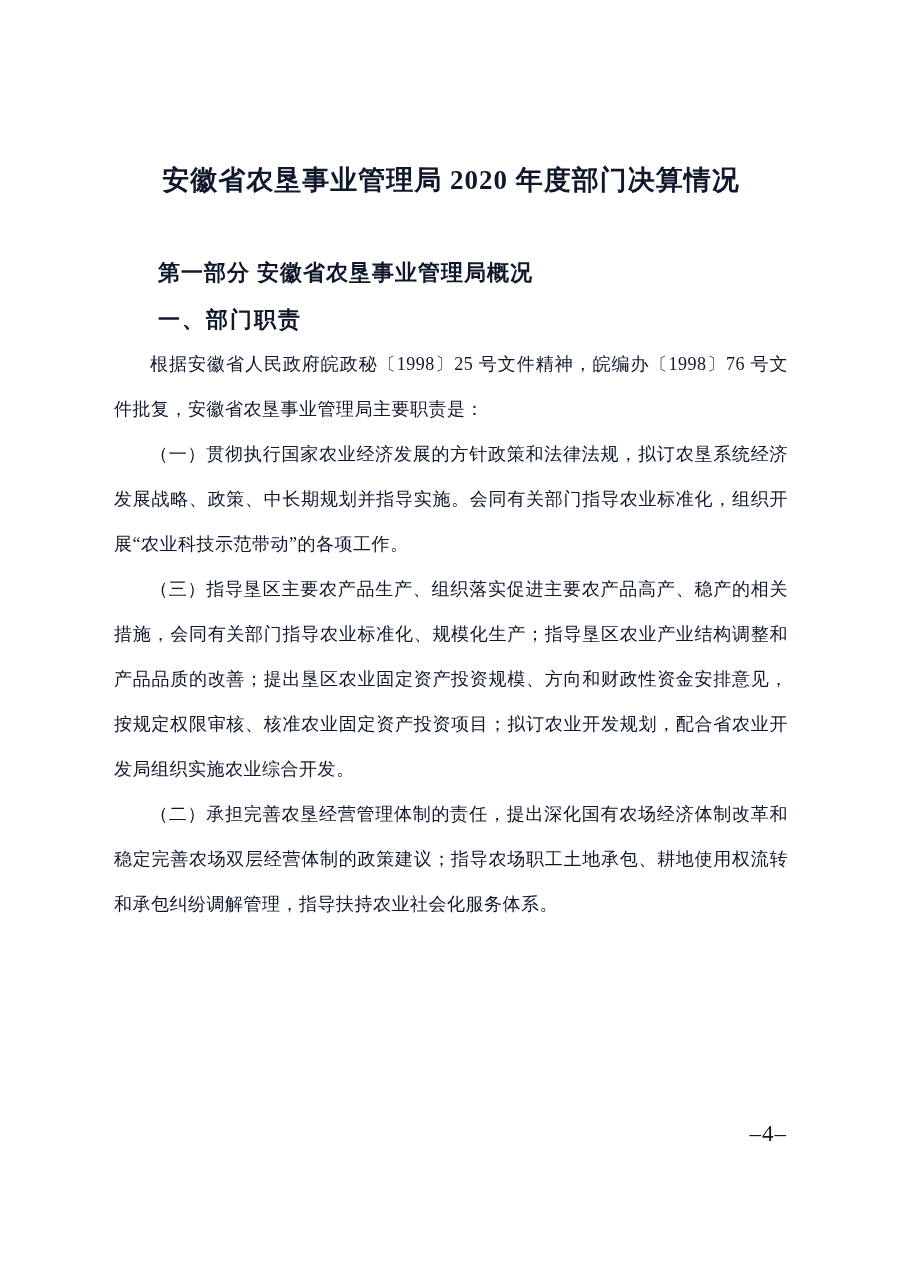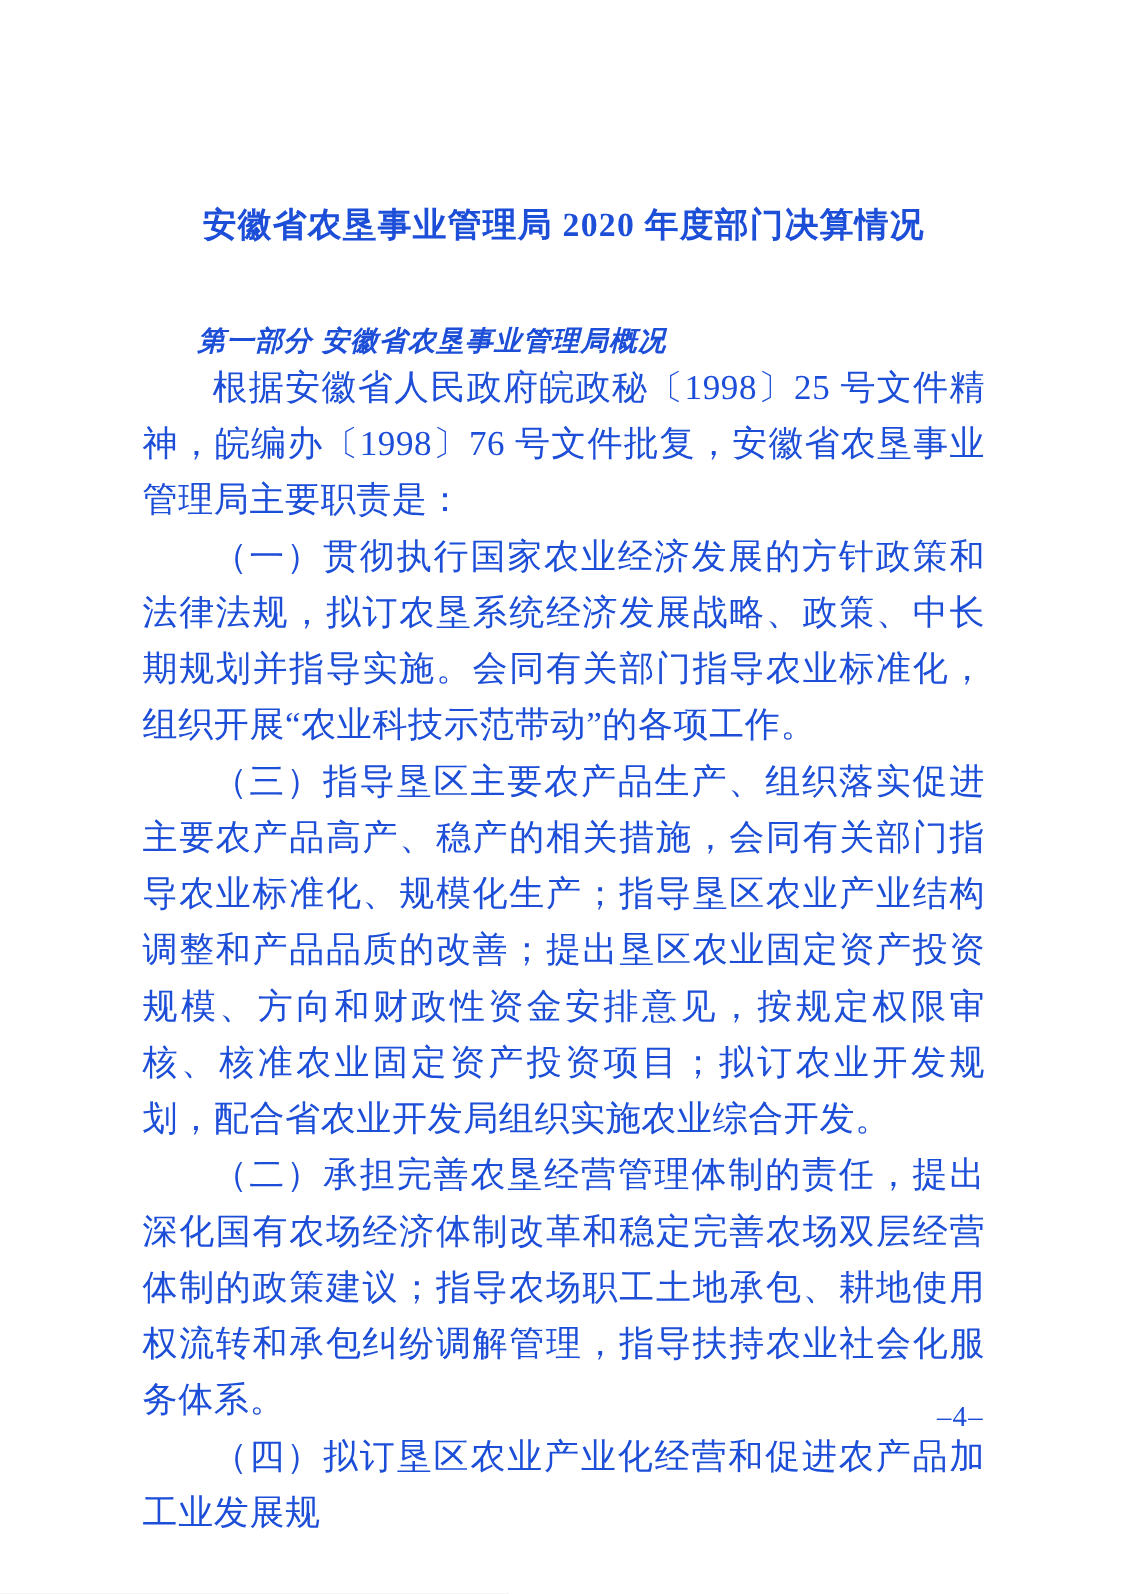--- a/index.html
+++ b/index.html
@@ -6,21 +6,21 @@
     margin: 0;
     padding: 0;
     background: #e8e8e8;
   }
   .page {
     position: relative;
     width: 900px;
     height: 1275px;
     margin: 0 auto;
     background: #ffffff;
-    color: #1d4ed8;
+    color: #0f172a;
     box-sizing: border-box;
     padding: 162px 112px 0 114px;
     overflow: hidden;
     font-family: "Liberation Serif", "DejaVu Serif", serif;
   }
   .doc-title {
     margin: 0;
     font-size: 27px;
     line-height: 36px;
     font-weight: bold;
@@ -29,34 +29,33 @@
     font-family: "Liberation Serif", "DejaVu Serif", serif;
   }
   .part-heading {
     margin: 60px 0 0 0;
     font-size: 22px;
     line-height: 30px;
     font-weight: bold;
     text-indent: 2em;
     letter-spacing: 1px;
     font-family: "Liberation Sans", "DejaVu Sans", sans-serif;
-    font-style: italic;
   }
   .section-heading {
     margin: 17px 0 7px 0;
     font-size: 22px;
     line-height: 30px;
     font-weight: bold;
     text-indent: 2em;
     letter-spacing: 2px;
     font-family: "Liberation Sans", "DejaVu Sans", sans-serif;
   }
   .body-para {
     margin: 0;
-    font-size: 28px;
+    font-size: 18px;
     line-height: 45px;
     text-align: justify;
     text-justify: inter-ideograph;
     text-indent: 2em;
     letter-spacing: 0.5px;
     font-family: "Liberation Serif", "DejaVu Serif", serif;
   }
   .page-number {
     position: absolute;
     top: 1120px;
@@ -68,25 +67,25 @@
   }
 </style>
 </head>
 <body>
 
 <div class="page">
   <h1 class="doc-title">安徽省农垦事业管理局 2020 年度部门决算情况</h1>
 
   <h2 class="part-heading">第一部分 安徽省农垦事业管理局概况</h2>
 
+  <h3 class="section-heading">一、部门职责</h3>
 
   <p class="body-para">根据安徽省人民政府皖政秘〔1998〕25 号文件精神，皖编办〔1998〕76 号文件批复，安徽省农垦事业管理局主要职责是：</p>
 
   <p class="body-para">（一）贯彻执行国家农业经济发展的方针政策和法律法规，拟订农垦系统经济发展战略、政策、中长期规划并指导实施。会同有关部门指导农业标准化，组织开展“农业科技示范带动”的各项工作。</p>
 
   <p class="body-para">（三）指导垦区主要农产品生产、组织落实促进主要农产品高产、稳产的相关措施，会同有关部门指导农业标准化、规模化生产；指导垦区农业产业结构调整和产品品质的改善；提出垦区农业固定资产投资规模、方向和财政性资金安排意见，按规定权限审核、核准农业固定资产投资项目；拟订农业开发规划，配合省农业开发局组织实施农业综合开发。</p>
 
   <p class="body-para">（二）承担完善农垦经营管理体制的责任，提出深化国有农场经济体制改革和稳定完善农场双层经营体制的政策建议；指导农场职工土地承包、耕地使用权流转和承包纠纷调解管理，指导扶持农业社会化服务体系。</p>
 
-  <p class="body-para">（四）拟订垦区农业产业化经营和促进农产品加工业发展规</p>
 
   <div class="page-number">–4–</div>
 </div>
 
 </body></html>

